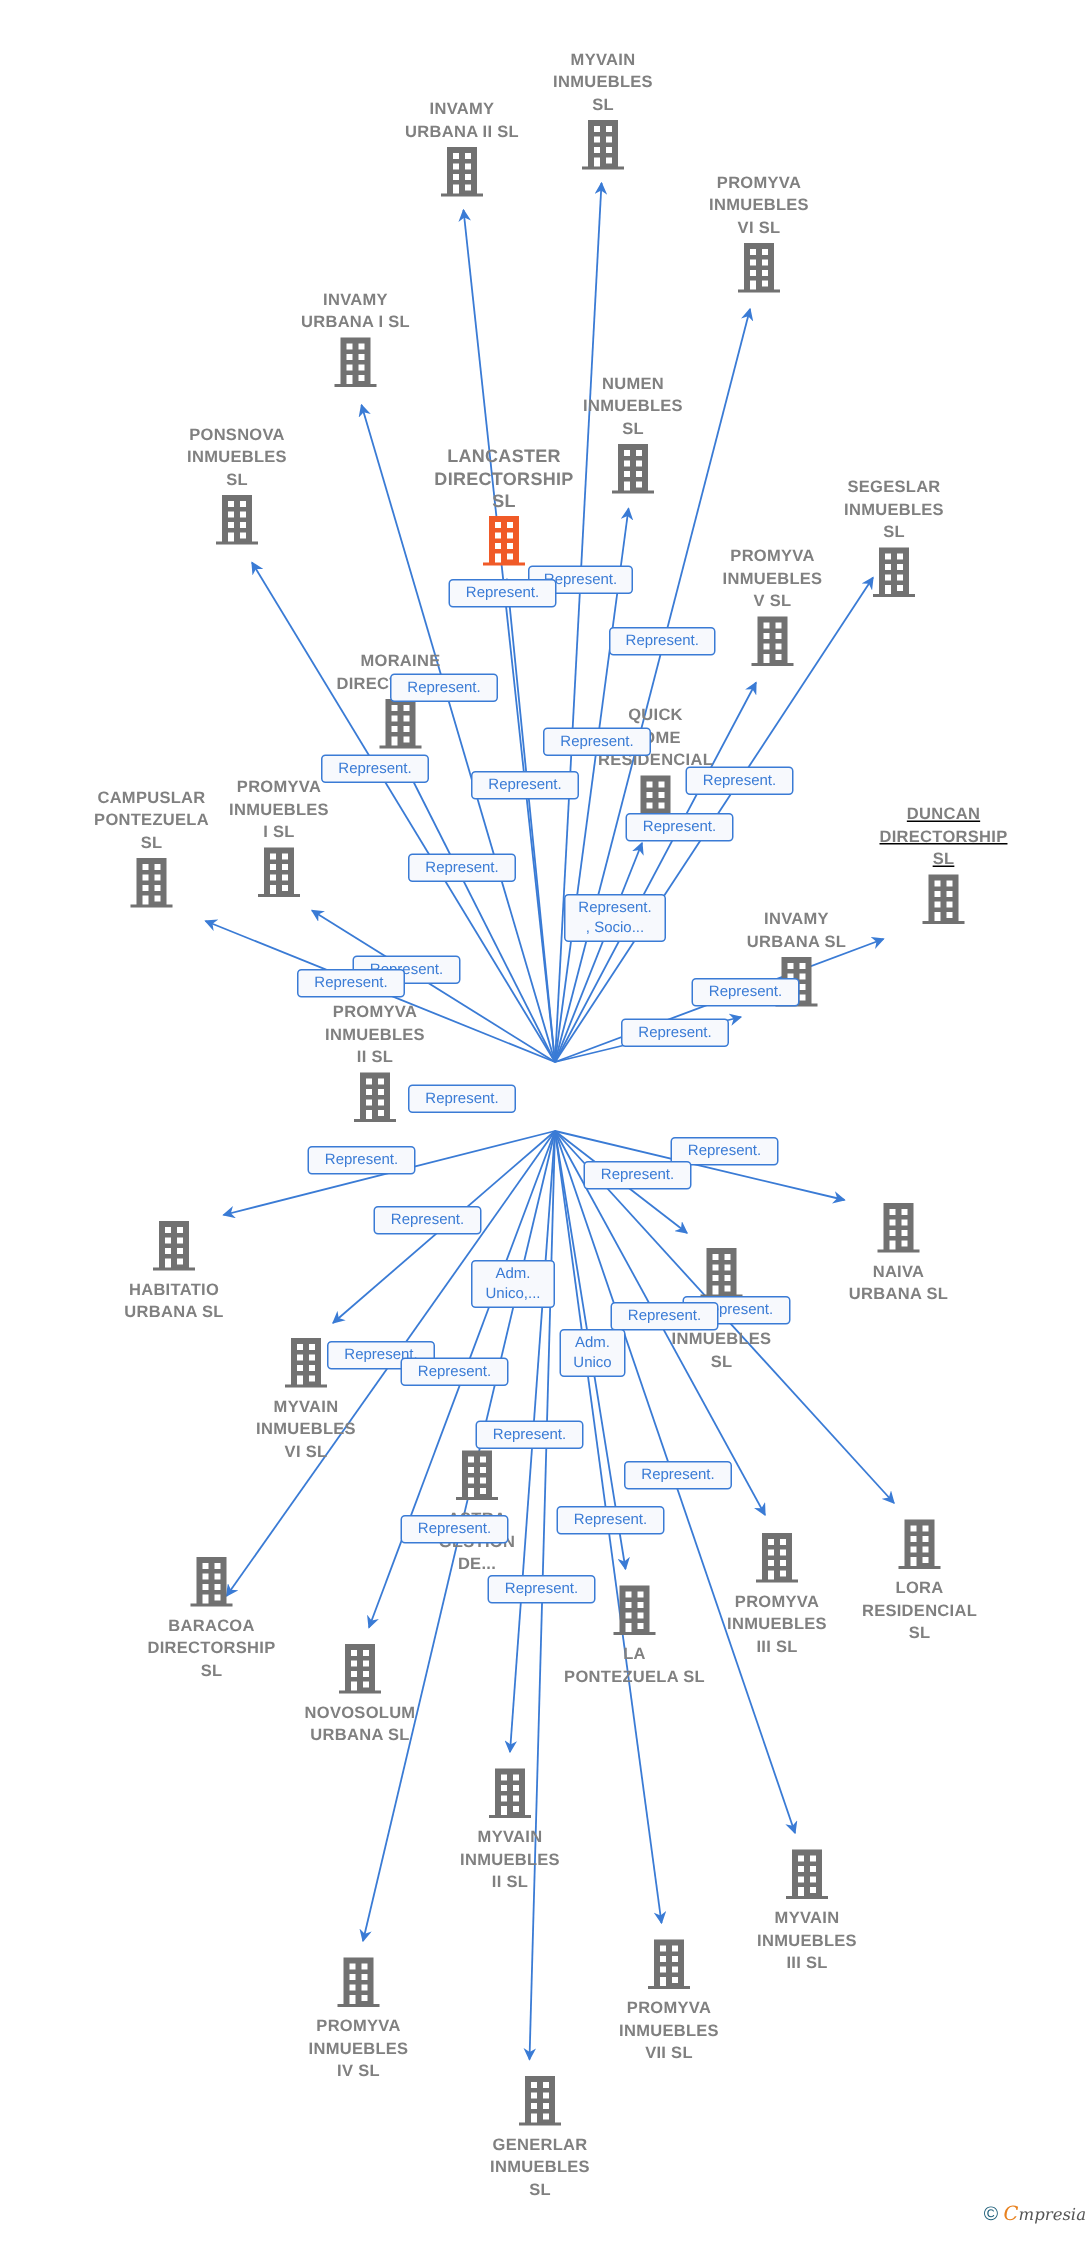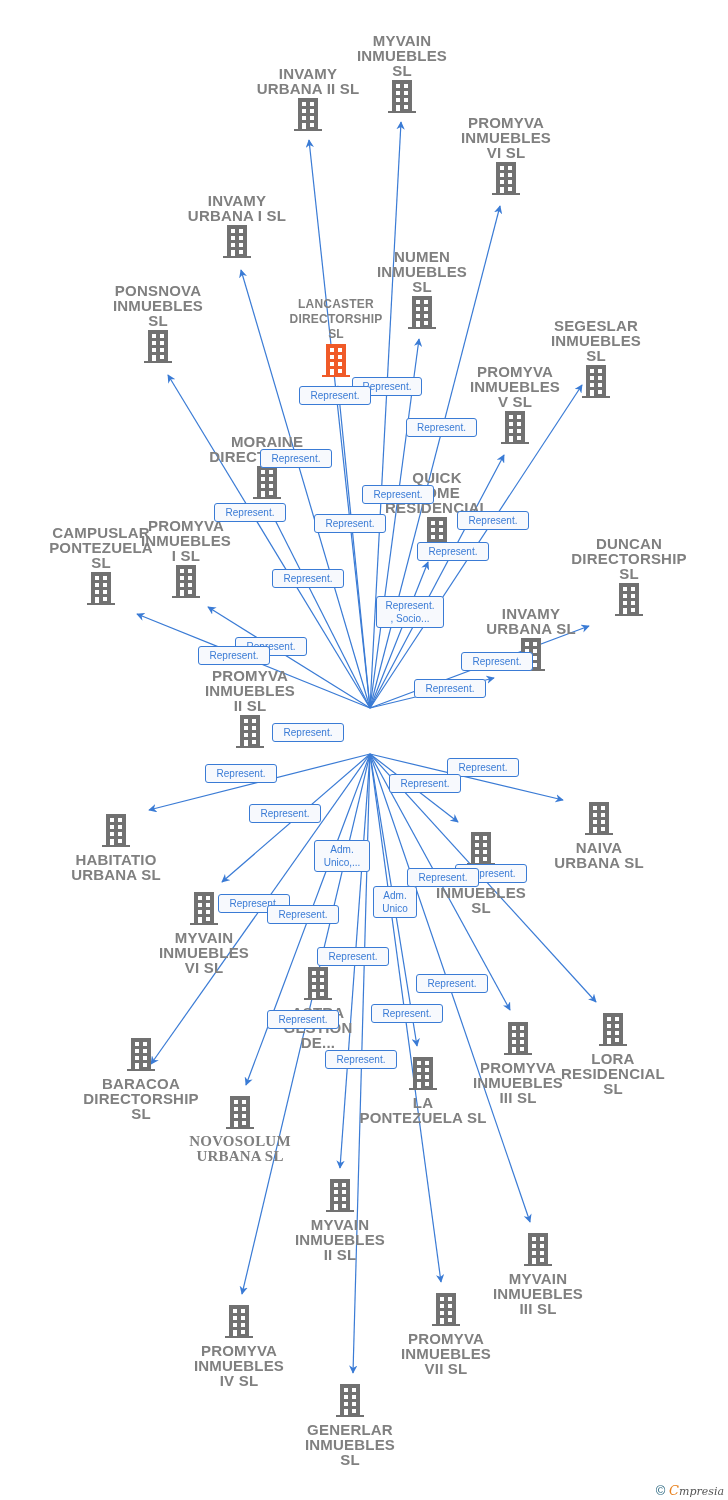--- a/index.html
+++ b/index.html
@@ -1,33 +1,33 @@
 <!DOCTYPE html>
 <html><head>
 <meta charset="utf-8">
 <style>
   html, body { margin: 0; padding: 0; background: #ffffff; }
   body { width: 728px; height: 1500px; position: relative; overflow: hidden;
          font-family: "Liberation Sans", sans-serif; }
   #canvas { position: absolute; left: 0; top: 0; width: 728px; height: 1500px; }
   svg.edges { position: absolute; left: 0; top: 0; width: 728px; height: 1500px; }
   .node { position: absolute; width: 130px; margin-left: -65px; text-align: center; }
-  .node .label { font-size: 15px; line-height: 15px; color: #808080; font-weight: bold;
+  .node .label { font-size: 11px; line-height: 15px; color: #808080; font-weight: bold;
                  white-space: pre-line; letter-spacing: 0.2px; }
   .node .label.main { color: #808080; font-size: 12px; }
   .node .icon { display: block; margin: 0 auto; }
   .node.label-below .icon { margin-bottom: 4px; }
   .node.label-above .icon { margin-top: 4px; }
   .person { position: absolute; text-align: center; width: 110px; margin-left: -55px; }
   .person .label { font-size: 11px; line-height: 15px; color: #707070; white-space: pre-line; }
   .edge-label { position: absolute; background: #f7f9fd; border: 1px solid #3a7bd5;
                 border-radius: 3px; color: #3a7bd5; font-size: 10px; line-height: 13px;
                 padding: 2px 6px; white-space: pre-line; text-align: center;
                 box-sizing: border-box; }
-  .footer { position: absolute; right: 4px; bottom: 2px; font-size: 13px; color: #1f5f7a; }
+  .footer { position: absolute; right: 4px; bottom: 16px; font-size: 13px; color: #1f5f7a; }
   .footer .brand { color: #e8811e; font-style: italic; font-family: "DejaVu Serif", serif; font-size: 13px; }
   .footer .brand-rest { color: #555; font-style: italic; font-family: "DejaVu Serif", serif; font-size: 11px; }
 </style>
 </head>
 <body>
 
 <div id="canvas">
   <svg class="edges" id="edges">
       <defs>
         <marker id="arr" viewBox="0 0 10 10" refX="9" refY="5" markerWidth="7" markerHeight="7" orient="auto-start-reverse">
@@ -276,21 +276,21 @@
             <rect x="9" y="6" width="4" height="4" fill="#fff"></rect>
             <rect x="17" y="6" width="4" height="4" fill="#fff"></rect>
             <rect x="9" y="13" width="4" height="4" fill="#fff"></rect>
             <rect x="17" y="13" width="4" height="4" fill="#fff"></rect>
             <rect x="9" y="20" width="4" height="4" fill="#fff"></rect>
             <rect x="17" y="20" width="4" height="4" fill="#fff"></rect>
             <rect x="9" y="27" width="4" height="6" fill="#fff"></rect>
             <rect x="17" y="27" width="4" height="4" fill="#fff"></rect>
           </svg></span>
       </div>
-      <div class="node label-above" style="left: 629px; top: 536px;">
+      <div class="node label-above" style="left: 629px; top: 536px; text-decoration: underline;">
         <div class="label">DUNCAN
 DIRECTORSHIP
 SL</div>
         <span class="icon" style="display:block;width:30px;margin:0 auto;"><svg width="30" height="36" viewBox="0 0 30 36">
             <rect x="5" y="2" width="20" height="32" fill="#717171"></rect>
             <rect x="1" y="33" width="28" height="2" fill="#717171"></rect>
             <rect x="9" y="6" width="4" height="4" fill="#fff"></rect>
             <rect x="17" y="6" width="4" height="4" fill="#fff"></rect>
             <rect x="9" y="13" width="4" height="4" fill="#fff"></rect>
             <rect x="17" y="13" width="4" height="4" fill="#fff"></rect>
@@ -476,21 +476,21 @@
             <rect x="17" y="13" width="4" height="4" fill="#fff"></rect>
             <rect x="9" y="20" width="4" height="4" fill="#fff"></rect>
             <rect x="17" y="20" width="4" height="4" fill="#fff"></rect>
             <rect x="9" y="27" width="4" height="6" fill="#fff"></rect>
             <rect x="17" y="27" width="4" height="4" fill="#fff"></rect>
           </svg></span>
         <div class="label">BARACOA
 DIRECTORSHIP
 SL</div>
       </div>
-      <div class="node label-below" style="left: 240px; top: 1094px; font-family: Liberation Serif, serif;">
+      <div class="node label-below" style="left: 240px; top: 1094px;">
         <span class="icon" style="display:block;width:30px;margin:0 auto;"><svg width="30" height="36" viewBox="0 0 30 36">
             <rect x="5" y="2" width="20" height="32" fill="#717171"></rect>
             <rect x="1" y="33" width="28" height="2" fill="#717171"></rect>
             <rect x="9" y="6" width="4" height="4" fill="#fff"></rect>
             <rect x="17" y="6" width="4" height="4" fill="#fff"></rect>
             <rect x="9" y="13" width="4" height="4" fill="#fff"></rect>
             <rect x="17" y="13" width="4" height="4" fill="#fff"></rect>
             <rect x="9" y="20" width="4" height="4" fill="#fff"></rect>
             <rect x="17" y="20" width="4" height="4" fill="#fff"></rect>
             <rect x="9" y="27" width="4" height="6" fill="#fff"></rect>
@@ -560,21 +560,21 @@
             <rect x="17" y="13" width="4" height="4" fill="#fff"></rect>
             <rect x="9" y="20" width="4" height="4" fill="#fff"></rect>
             <rect x="17" y="20" width="4" height="4" fill="#fff"></rect>
             <rect x="9" y="27" width="4" height="6" fill="#fff"></rect>
             <rect x="17" y="27" width="4" height="4" fill="#fff"></rect>
           </svg></span>
         <div class="label">PROMYVA
 INMUEBLES
 IV  SL</div>
       </div>
-      <div class="node label-below" style="left: 350px; top: 1382px;">
+      <div class="node label-below" style="left: 360px; top: 1382px;">
         <span class="icon" style="display:block;width:30px;margin:0 auto;"><svg width="30" height="36" viewBox="0 0 30 36">
             <rect x="5" y="2" width="20" height="32" fill="#717171"></rect>
             <rect x="1" y="33" width="28" height="2" fill="#717171"></rect>
             <rect x="9" y="6" width="4" height="4" fill="#fff"></rect>
             <rect x="17" y="6" width="4" height="4" fill="#fff"></rect>
             <rect x="9" y="13" width="4" height="4" fill="#fff"></rect>
             <rect x="17" y="13" width="4" height="4" fill="#fff"></rect>
             <rect x="9" y="20" width="4" height="4" fill="#fff"></rect>
             <rect x="17" y="20" width="4" height="4" fill="#fff"></rect>
             <rect x="9" y="27" width="4" height="6" fill="#fff"></rect>

